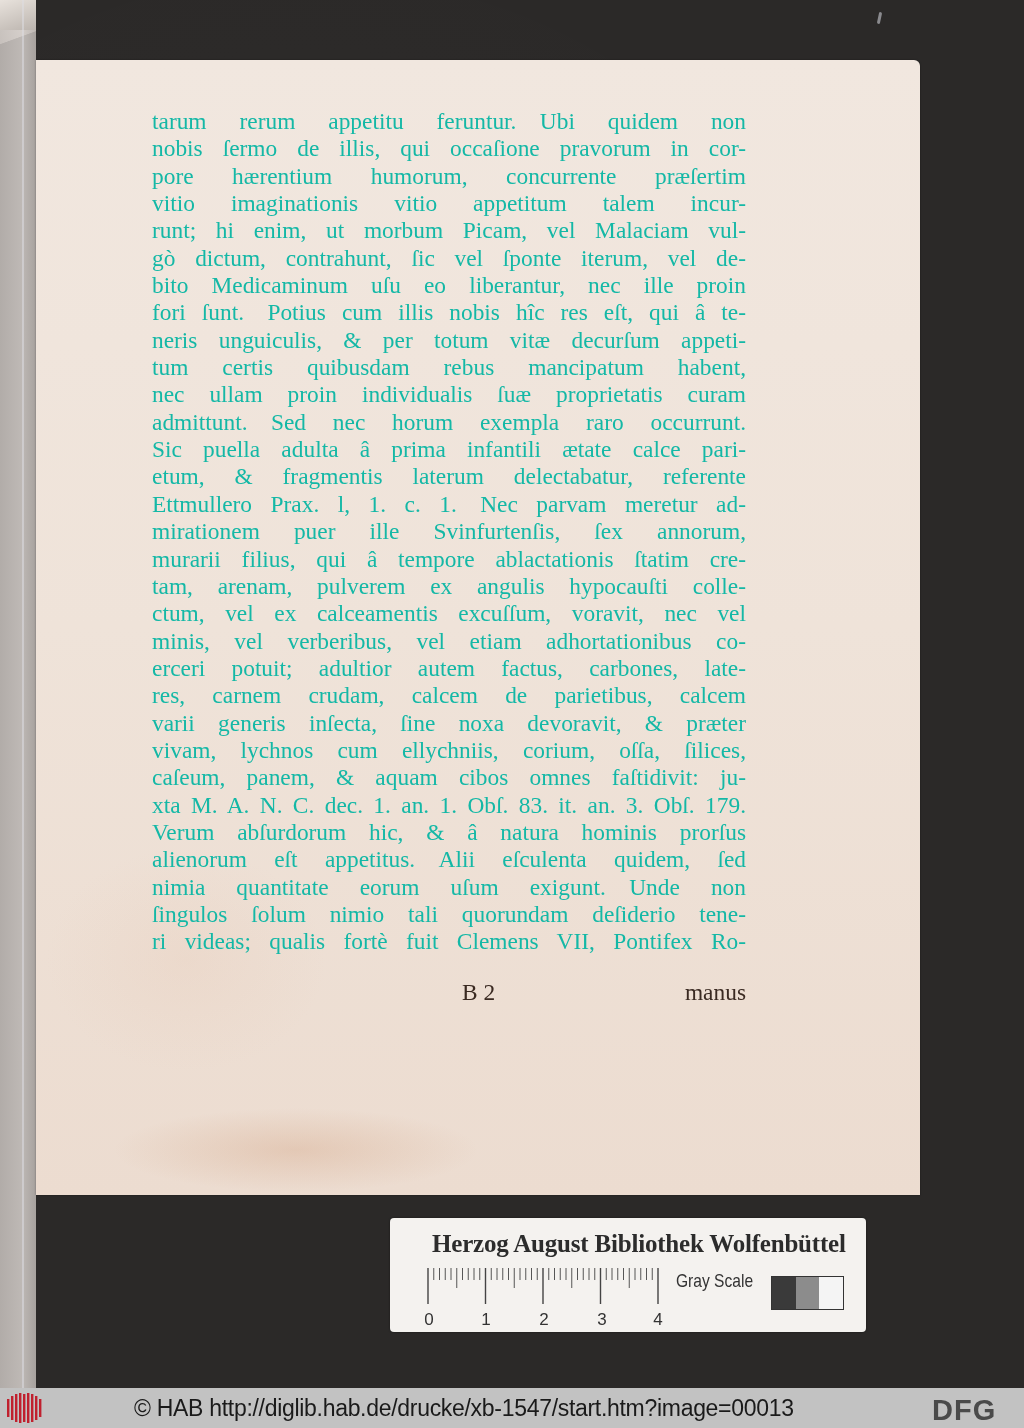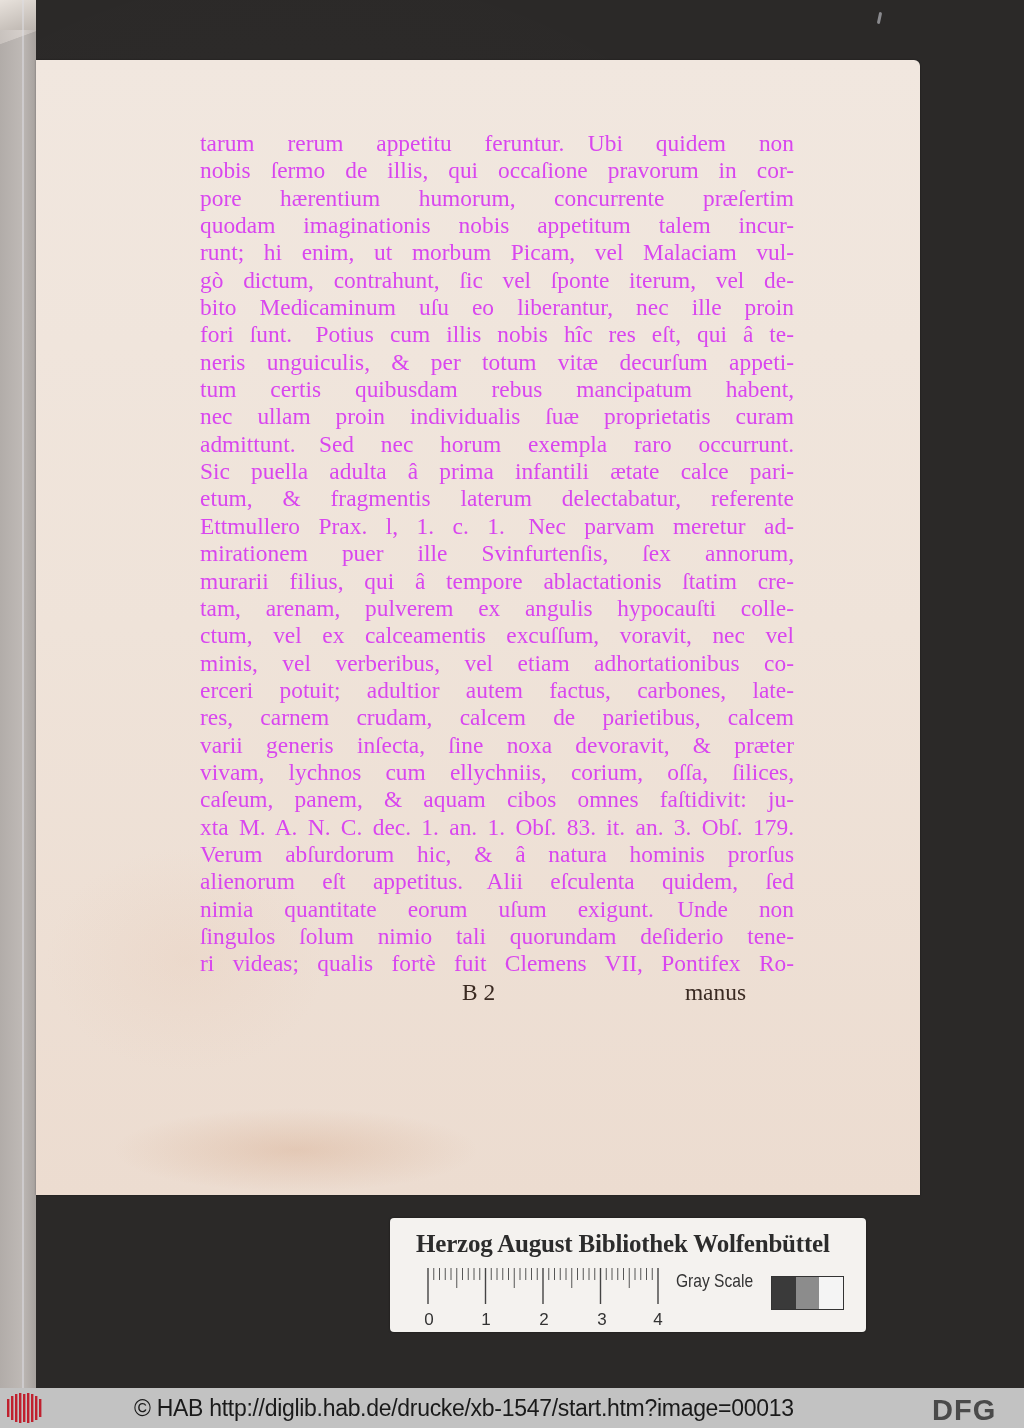--- a/index.html
+++ b/index.html
@@ -31,23 +31,23 @@
     position:absolute; left:36px; top:60px; width:884px; height:1135px;
     background:
       radial-gradient(ellipse 260px 60px at 260px 1090px, rgba(200,140,100,0.25), transparent 70%),
       radial-gradient(ellipse 120px 50px at 300px 1170px, rgba(200,140,100,0.22), transparent 70%),
       radial-gradient(ellipse 200px 160px at 150px 900px, rgba(230,200,180,0.25), transparent 70%),
       linear-gradient(180deg,#f1e7df 0%, #efe3d9 50%, #ecdcd0 100%);
     box-shadow: 0 0 2px rgba(0,0,0,0.4);
     border-top-right-radius:6px;
   }
   .text-block {
-    position:absolute; left:152px; top:130px; width:594px;
-    color:#d946ef;
-    font-size:23.4px; line-height:27.35px;margin-left:48px;
+    position:absolute; left:152px; top:108px; width:594px;
+    color:#14b8a6;
+    font-size:23.4px; line-height:27.35px;
   }
   .line {
     display:block; white-space:nowrap;
     text-align:justify; text-align-last:justify;
     height:27.35px;
   }
   .footer-line {
     position:absolute; left:152px; top:979px; width:594px; height:28px;
     color:#3a2a22; font-size:23.4px;
   }
@@ -61,21 +61,21 @@
     position:absolute; left:878px; top:12px; width:3px; height:12px;
     background:#8a8a8e; border-radius:2px; transform:rotate(12deg);
   }
   
   .card {
     position:absolute; left:390px; top:1218px; width:476px; height:114px;
     background:#f4f2ef; border-radius:4px;
     box-shadow:0 0 2px rgba(0,0,0,0.5);
   }
   .card-title {
-    position:absolute; left:26px; top:12px;
+    position:absolute; left:42px; top:12px;
     font-family:"Liberation Serif", serif; font-weight:bold;
     font-size:25px; color:#2c2c2c; letter-spacing:-0.2px; white-space:nowrap;
   }
   .ruler {
     position:absolute; left:37px; top:48px; width:232px; height:42px;
   }
   .ruler svg { position:absolute; left:0; top:0; }
   .ruler-num {
     position:absolute; top:44px; font-family:"Liberation Sans", sans-serif;
     font-size:17px; color:#333; transform:translateX(-50%);
@@ -117,21 +117,21 @@
 <div class="left-strip"></div>
 <div class="glass-line"></div>
 <div class="stray-mark"></div>
 
 <div class="page"></div>
 
 <div class="text-block" id="bodyText">
     <span class="line">tarum rerum appetitu feruntur. Ubi quidem non</span>
     <span class="line">nobis ſermo de illis, qui occaſione pravorum in cor-</span>
     <span class="line">pore hærentium humorum, concurrente præſertim</span>
-    <span class="line">quodam imaginationis nobis appetitum talem incur-</span>
+    <span class="line">vitio imaginationis vitio appetitum talem incur-</span>
     <span class="line">runt; hi enim, ut morbum Picam, vel Malaciam vul-</span>
     <span class="line">gò dictum, contrahunt, ſic vel ſponte iterum, vel de-</span>
     <span class="line">bito Medicaminum uſu eo liberantur, nec ille proin</span>
     <span class="line">fori ſunt. Potius cum illis nobis hîc res eſt, qui â te-</span>
     <span class="line">neris unguiculis, &amp; per totum vitæ decurſum appeti-</span>
     <span class="line">tum certis quibusdam rebus mancipatum habent,</span>
     <span class="line">nec ullam proin individualis ſuæ proprietatis curam</span>
     <span class="line">admittunt. Sed nec horum exempla raro occurrunt.</span>
     <span class="line">Sic puella adulta â prima infantili ætate calce pari-</span>
     <span class="line">etum, &amp; fragmentis laterum delectabatur, referente</span>

